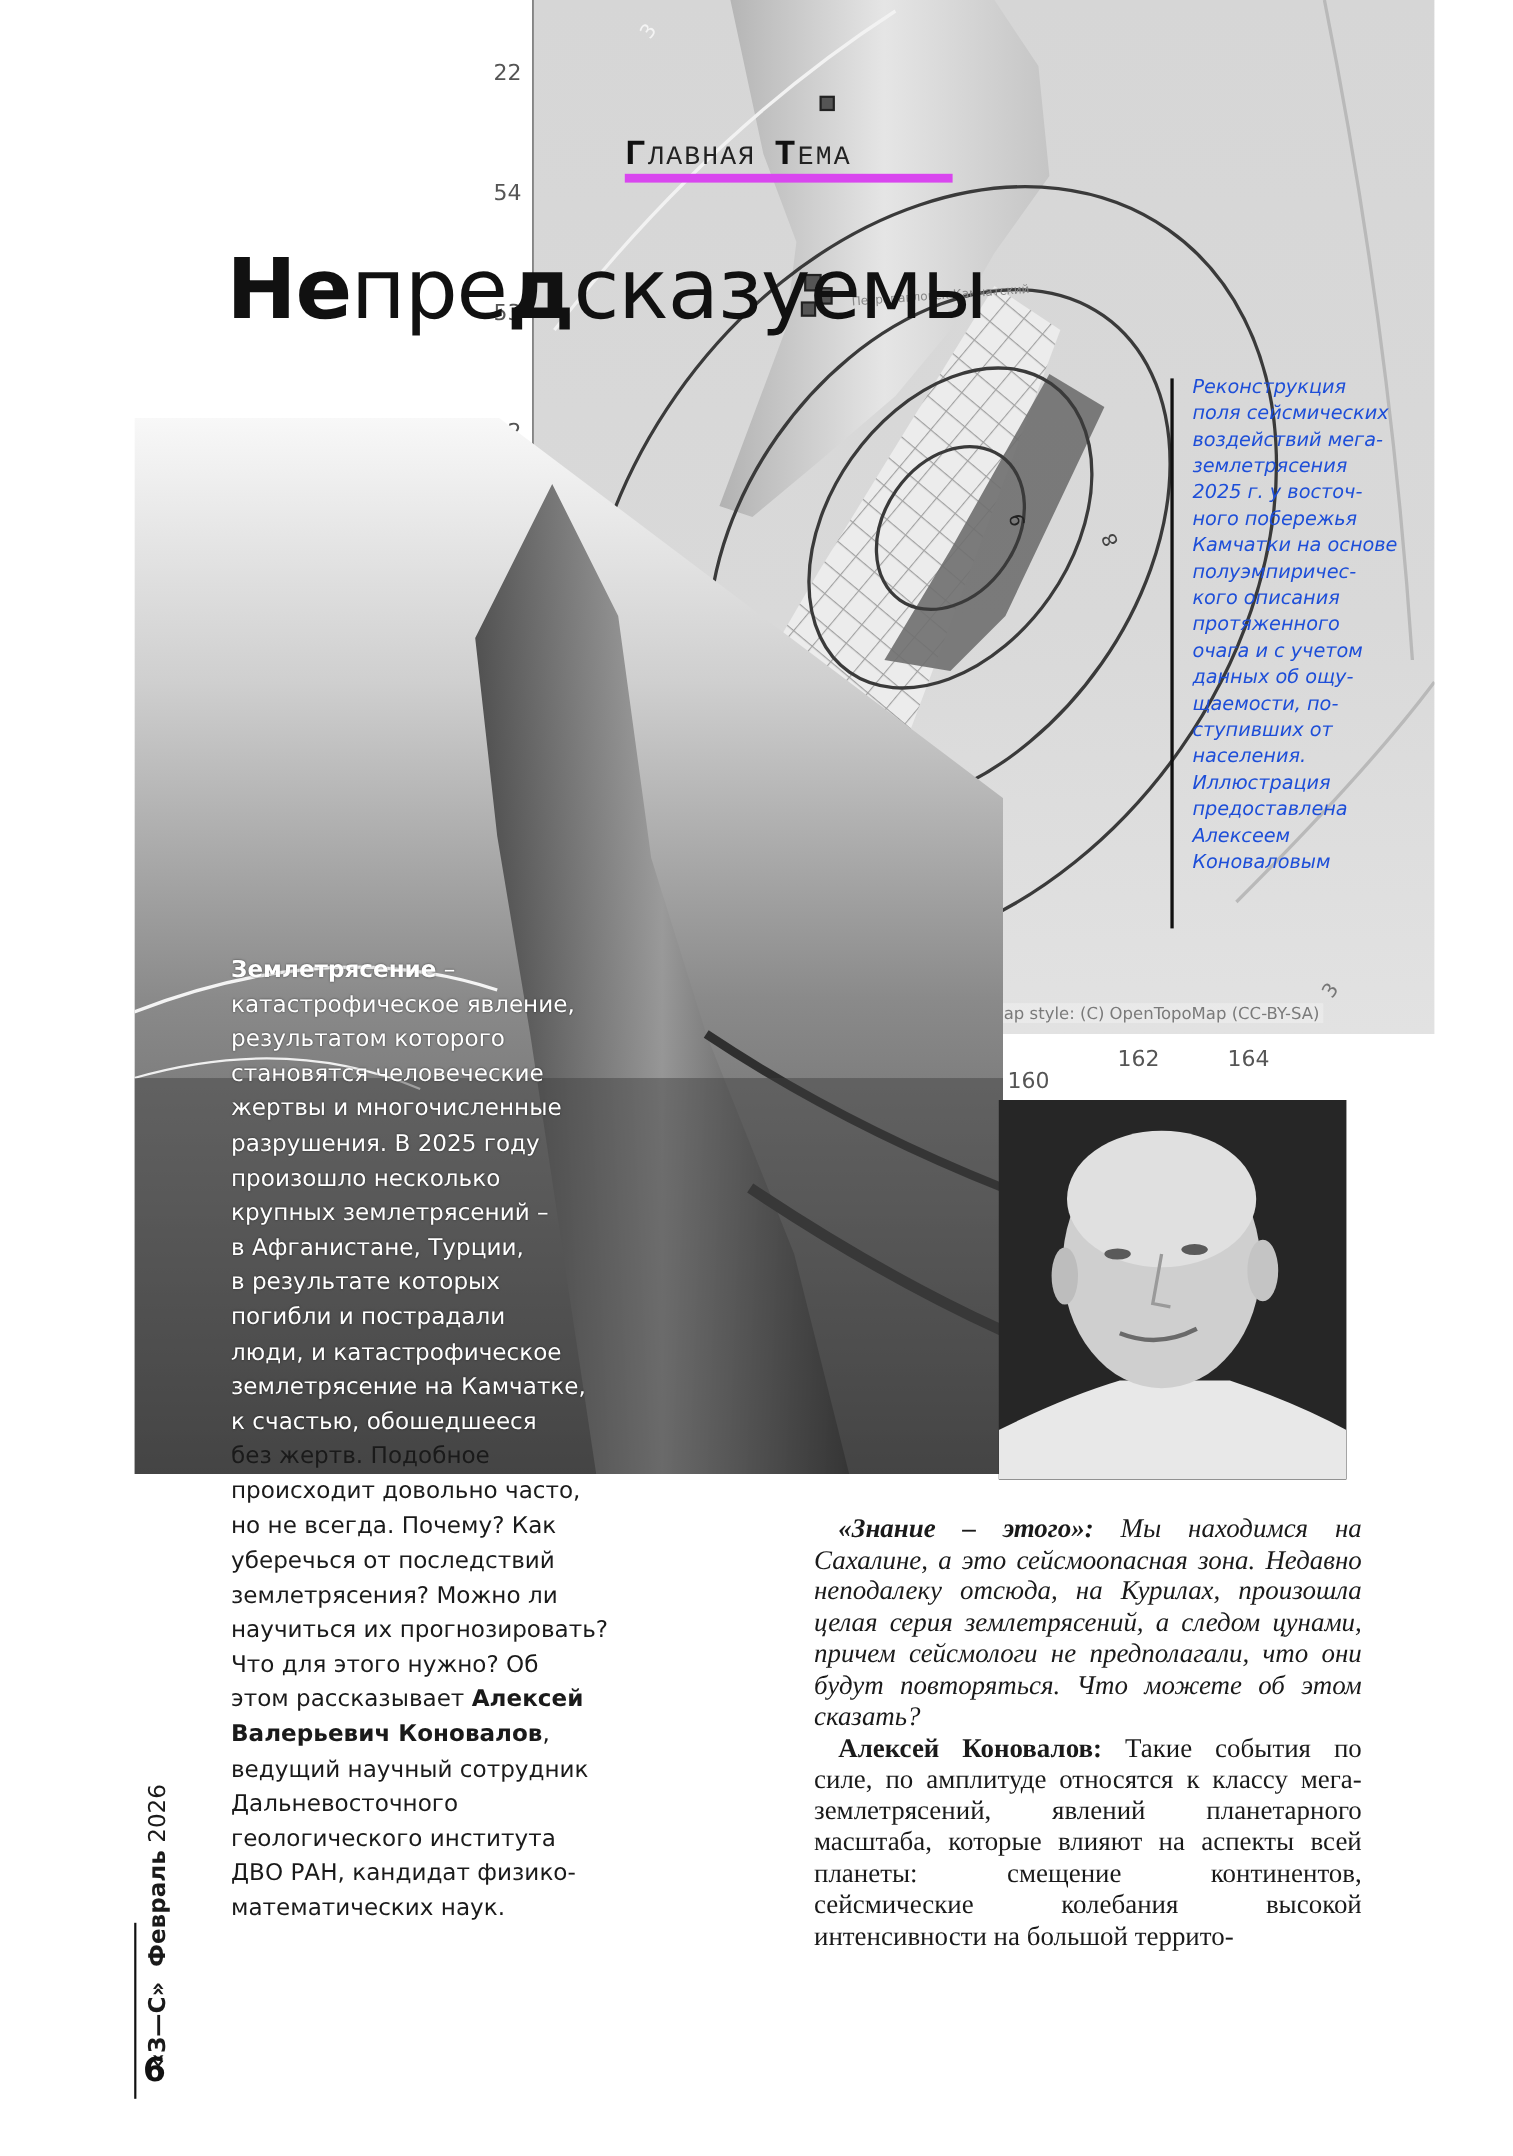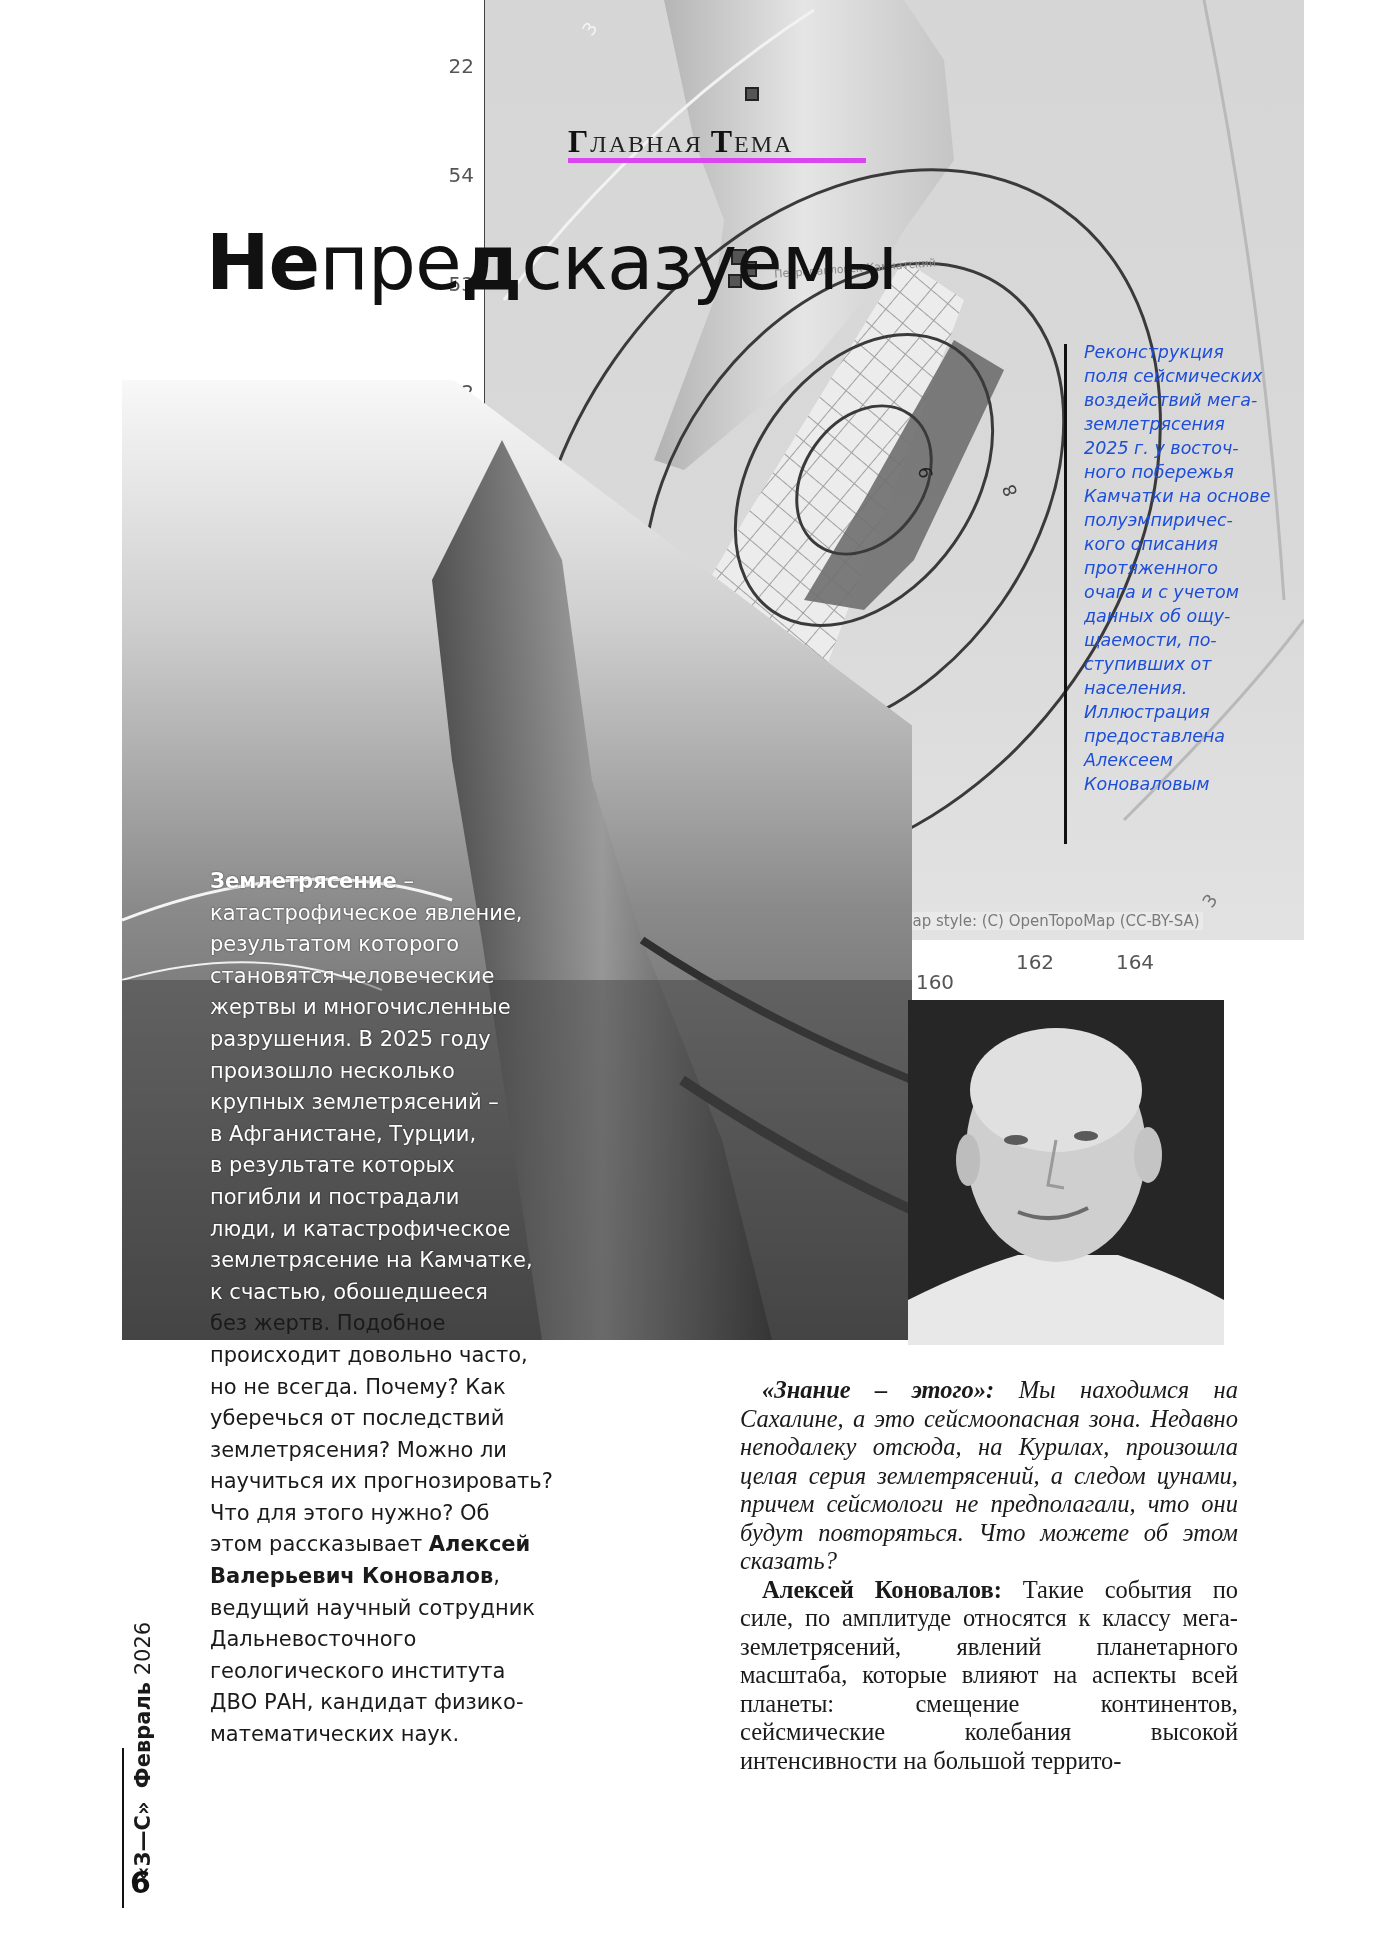--- a/index.html
+++ b/index.html
@@ -30,21 +30,21 @@
   }
   #aerial svg { position: absolute; left: 0; top: 0; }
   
   #portrait {
     position: absolute; left: 908px; top: 1000px; width: 316px; height: 345px; overflow: hidden;
     background: #2c2c2c;
   }
   
   #section-header {
     position: absolute; left: 568px; top: 126px; width: 298px; height: 32px;
-    border-bottom: 5px solid #d946ef; font-family: Liberation Serif, serif;
+    border-bottom: 8px solid #d946ef; font-family: Liberation Mono, monospace;
     font-size: 24px; letter-spacing: 2px; color: #222; white-space: nowrap; line-height: 30px;
   }
   #section-header .cap { font-weight: bold; font-size: 32px; color: #111; }
   
   #title {
     position: absolute; left: 206px; top: 230px; font-family: "DejaVu Sans", sans-serif;
     color: #111; line-height: 66px; font-size: 76px; letter-spacing: -1px; white-space: nowrap;
   }
   #title b { font-weight: 900; }
   #title .light { font-weight: normal; font-family: "DejaVu Sans", sans-serif; }

